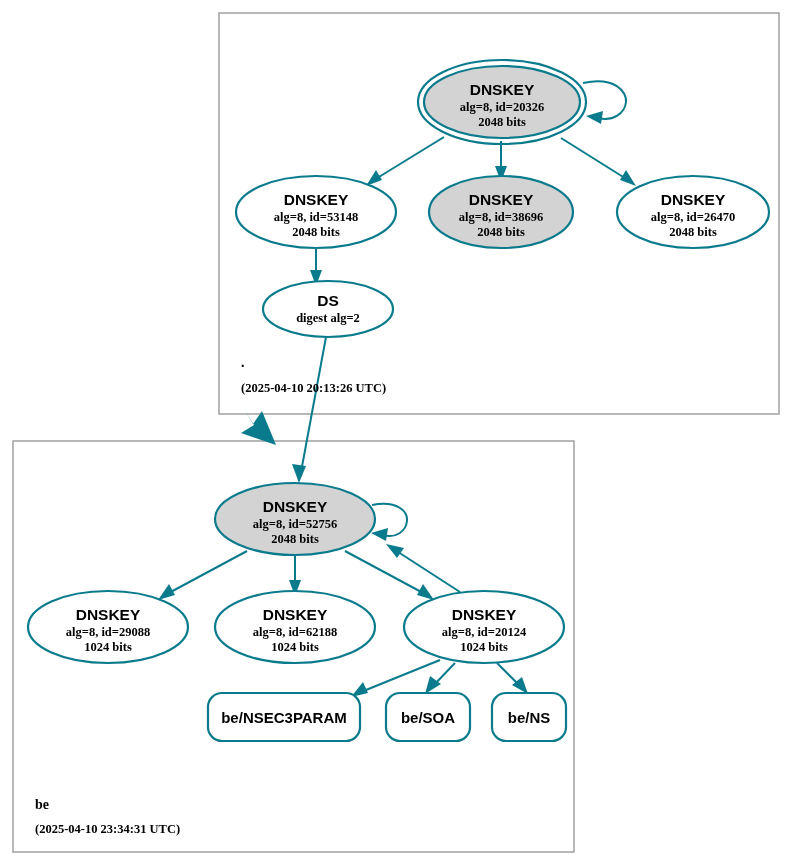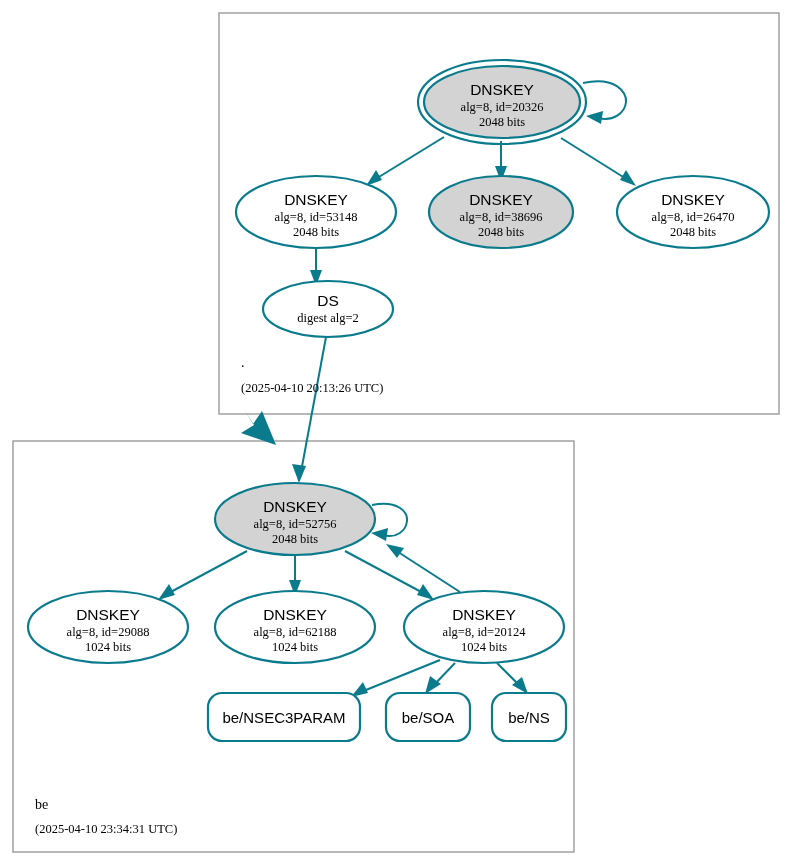--- a/index.html
+++ b/index.html
@@ -10,20 +10,21 @@
   body {
     width: 797px;
     height: 865px;
     font-family: "Liberation Sans", sans-serif;
     overflow: hidden;
   }
   #diagram-root {
     position: relative;
     width: 797px;
     height: 865px;
+    font-weight: bold;
   }
   svg.dnsviz {
     display: block;
     width: 797px;
     height: 865px;
   }
   .zone-box {
     fill: #ffffff;
     stroke: #9a9a9a;
     stroke-width: 1.4;

